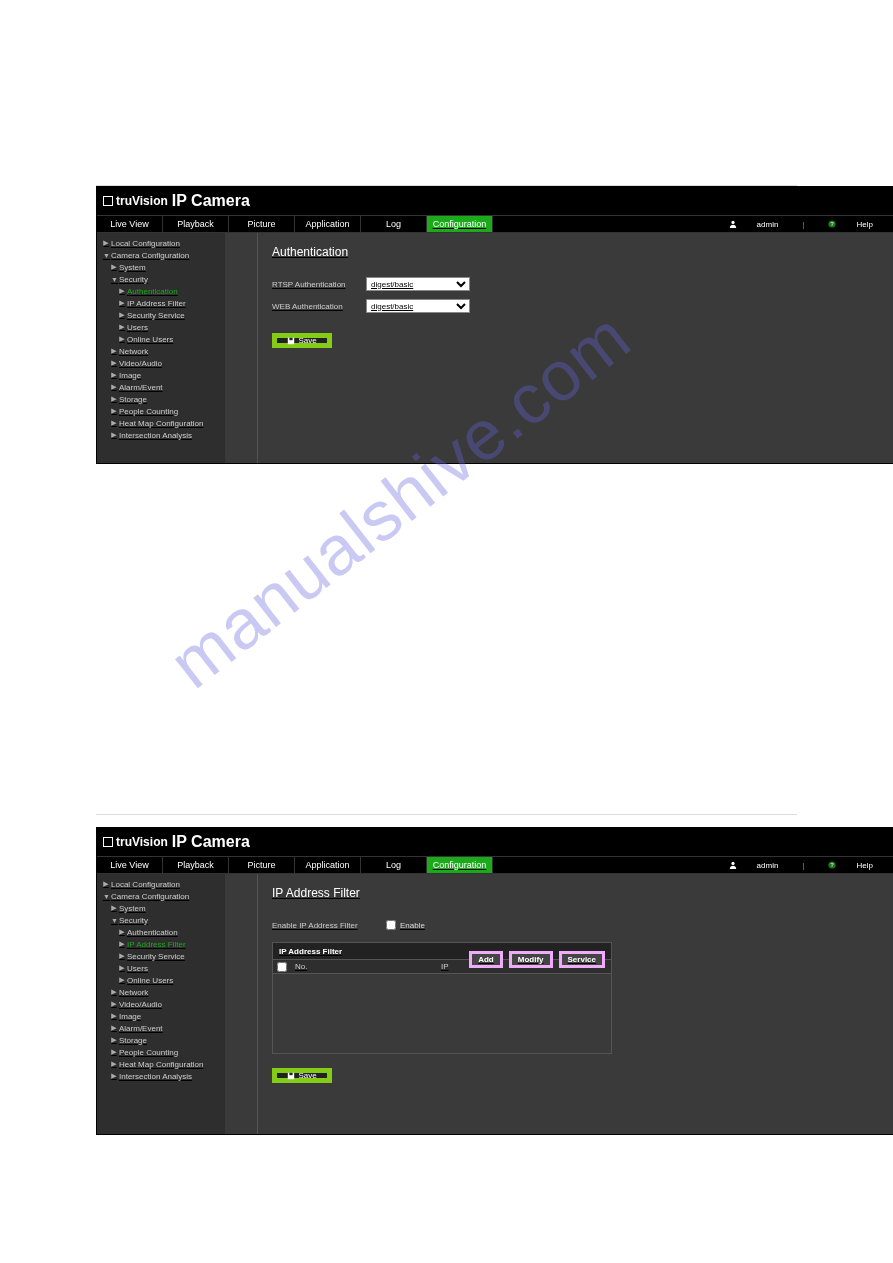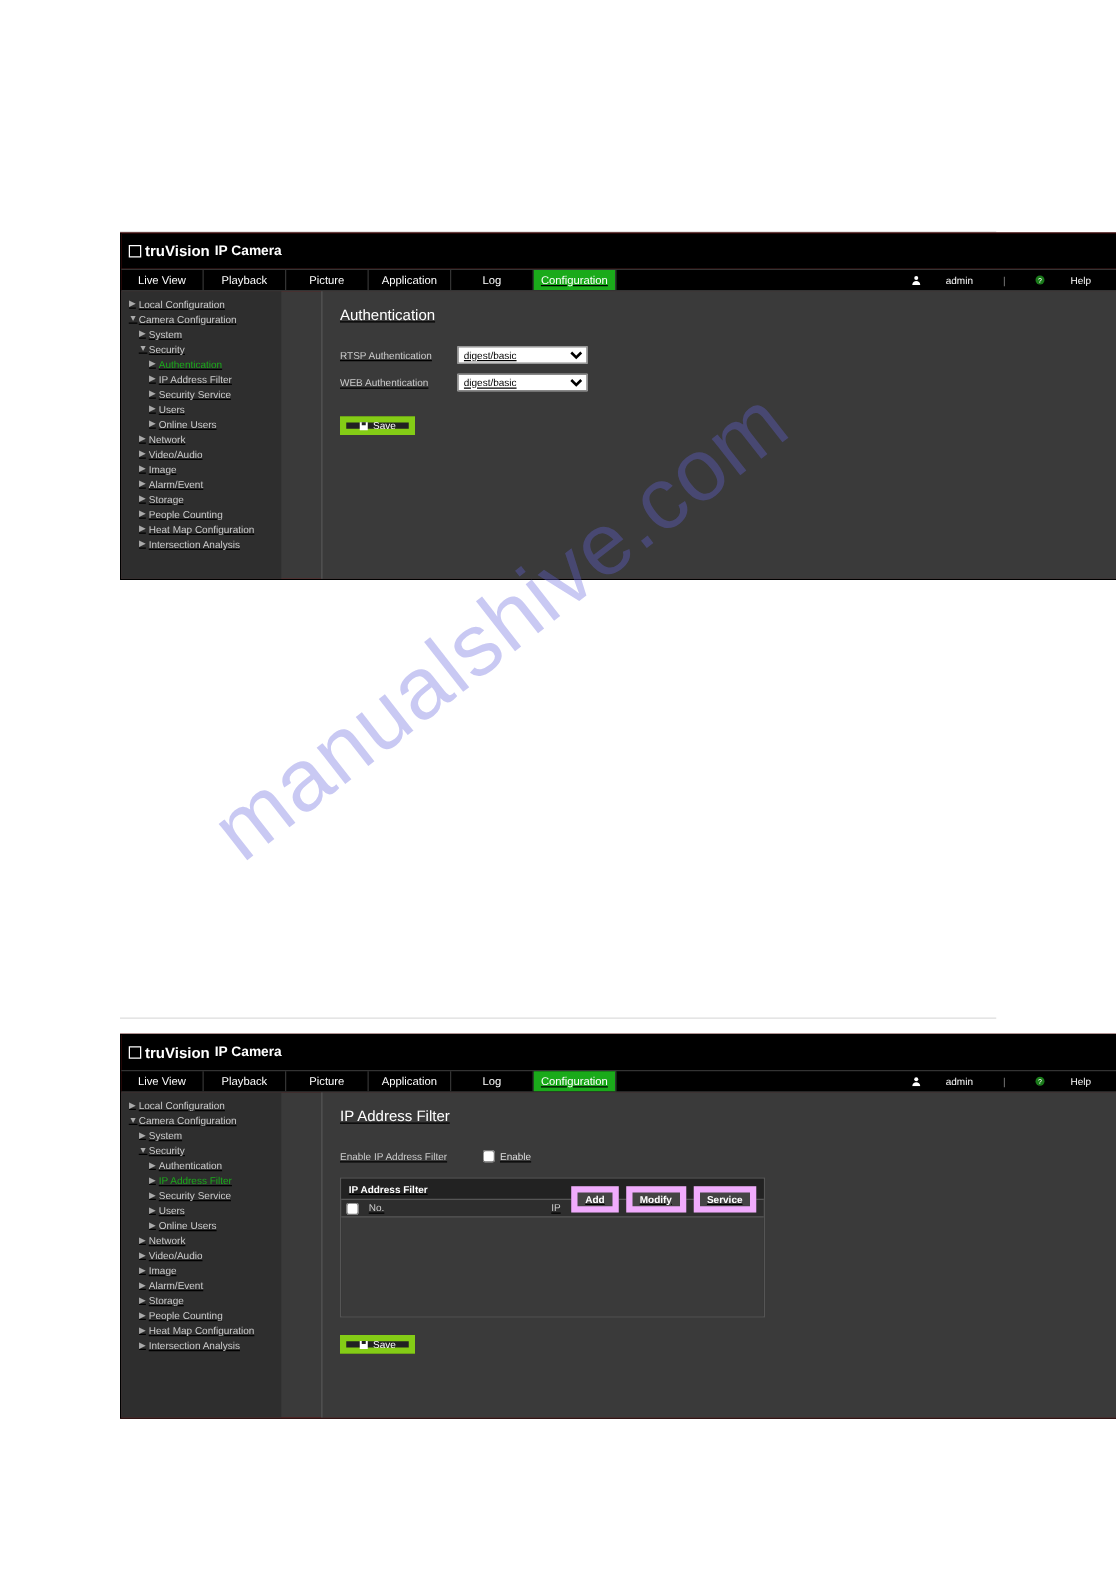--- a/index.html
+++ b/index.html
@@ -5,21 +5,21 @@
   *{box-sizing:border-box;font-family:Arial,Helvetica,sans-serif;}
   html,body{margin:0;padding:0;background:#fff;width:893px;}
   .page{width:893px;padding:0 96px 60px 96px;}
   .sep{height:1px;background:#ddd;margin:0 0 0 0;}
   .gap{height:185px;}
   .gap2{height:350px;}
   .app{width:814px;background:#b91c1c;border:1px solid #000;text-decoration:underline;}
   .titlebar{height:28px;background:#000;display:flex;align-items:center;padding-left:6px;}
   .logo-sq{width:10px;height:10px;border:1px solid #fff;margin-right:3px;}
   .brand{color:#fff;font-weight:bold;font-size:12px;}
-  .brand-sub{color:#fff;font-weight:bold;font-size:11px;margin-left:4px;}
+  .brand-sub{color:#fff;font-weight:bold;font-size:16px;margin-left:4px;}
   .topnav{height:18px;background:#000;display:flex;align-items:stretch;font-size:9px;color:#fff;border-top:1px solid #333;border-bottom:1px solid #333;}
   .tab{width:66px;display:flex;align-items:center;justify-content:center;cursor:pointer;border-right:1px solid #333;}
   .tab.first{width:66px;}
   .tab.active{background:#1aaa1a;}
   .spacer{flex:1;}
   .usr{display:flex;align-items:center;padding-right:6px;gap:20px;font-size:8px;}
   .usr .sep-v{color:#888;margin:0 4px;}
   .body{display:flex;background:#3a3a3a;min-height:230px;gap:32px;}
   .side{width:128px;background:#2e2e2e;padding:4px 0;font-size:8px;color:#ccc;}
   .side .item{display:flex;align-items:center;height:12px;padding:0 4px;cursor:pointer;white-space:nowrap;}
@@ -31,21 +31,21 @@
   .content{flex:1;background:#3a3a3a;border-left:1px solid #555;padding:12px 14px;color:#ddd;}
   h2.pg{font-size:12px;color:#fff;font-weight:normal;margin:0 0 16px 0;}
   .row{display:flex;align-items:center;height:18px;margin-bottom:4px;font-size:8px;}
   .lbl{width:94px;color:#ccc;}
   select.dd{width:104px;height:14px;font-size:8px;background:#fff;border:1px solid #888;}
   .chk{width:10px;height:10px;margin-right:4px;}
   .savebtn{display:inline-flex;align-items:center;justify-content:center;width:60px;height:15px;background:#222;border:5px solid #84cc16;color:#fff;font-size:8px;margin-top:14px;cursor:pointer;gap:3px;}
   .tbl{margin-top:8px;width:340px;background:#2e2e2e;border:1px solid #555;}
   .tbl-hd{height:16px;background:#222;display:flex;align-items:center;padding:0 6px;font-size:8px;color:#fff;font-weight:bold;}
   .tbl-btns{margin-left:auto;display:flex;gap:6px;}
-  .mini{background:#444;border:5px solid #f0abfc;color:#fff;font-size:8px;padding:1px 6px;cursor:pointer;margin-top:16px;}
+  .mini{background:#444;border:3px solid #f0abfc;color:#fff;font-size:8px;padding:1px 6px;cursor:pointer;margin-top:16px;}
   .tbl-cols{height:14px;display:flex;align-items:center;font-size:8px;color:#ccc;border-top:1px solid #555;}
   .col-cb{width:18px;display:flex;justify-content:center;}
   .col-no{width:150px;padding-left:4px;}
   .col-ip{flex:1;}
   .tbl-body{height:80px;background:#3a3a3a;border-top:1px solid #555;}
   .watermark{position:absolute;pointer-events:none;font-size:70px;color:rgba(100,100,220,0.35);transform:rotate(-38deg);left:120px;top:460px;letter-spacing:1px;white-space:nowrap;}
   .page{position:relative;}
   .icn{width:8px;height:8px;display:inline-block;}
   svg{display:block;}
 </style>

